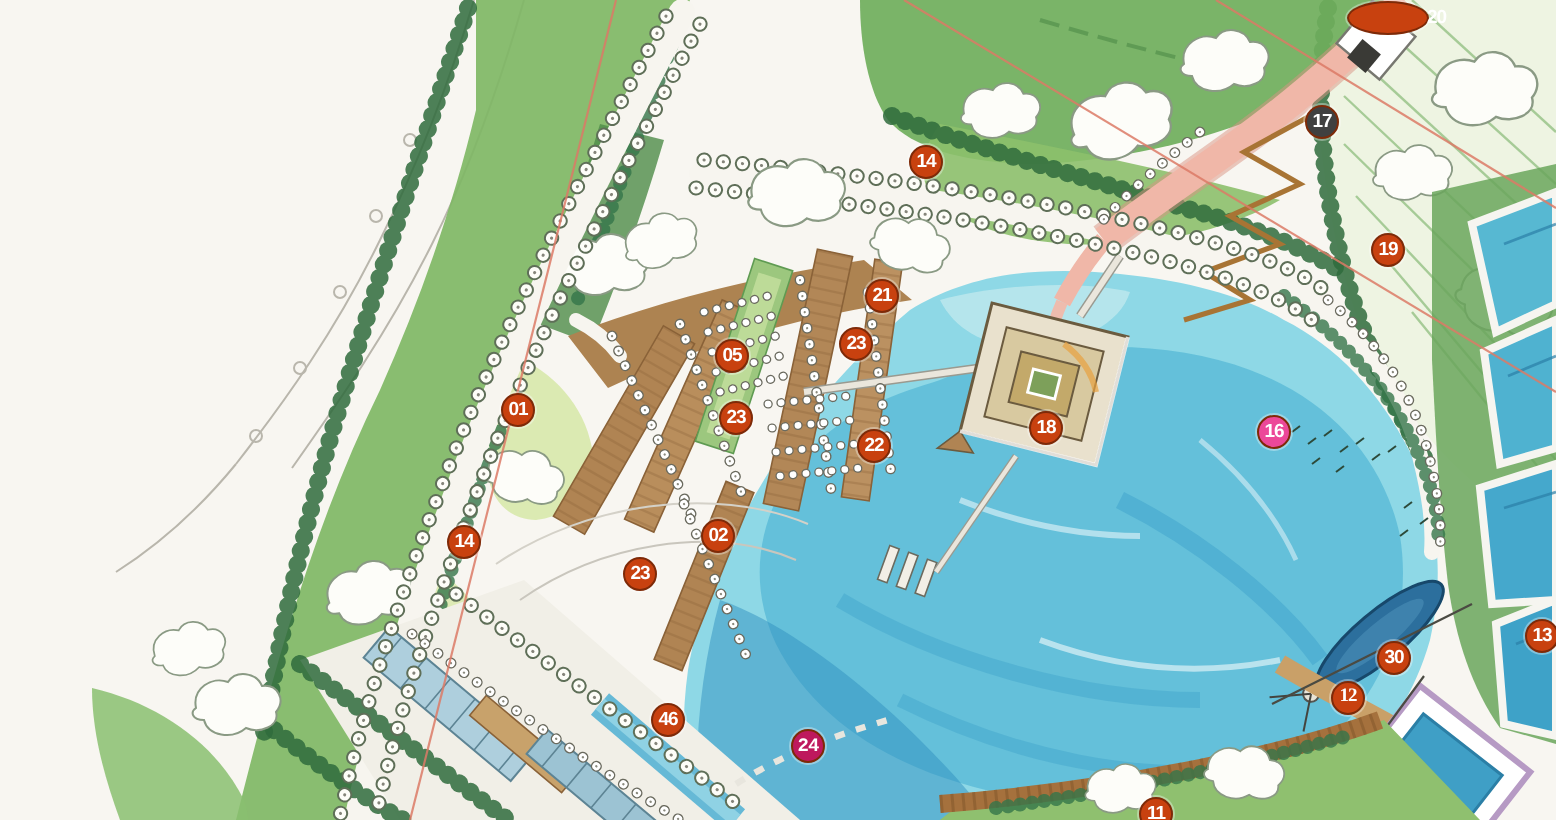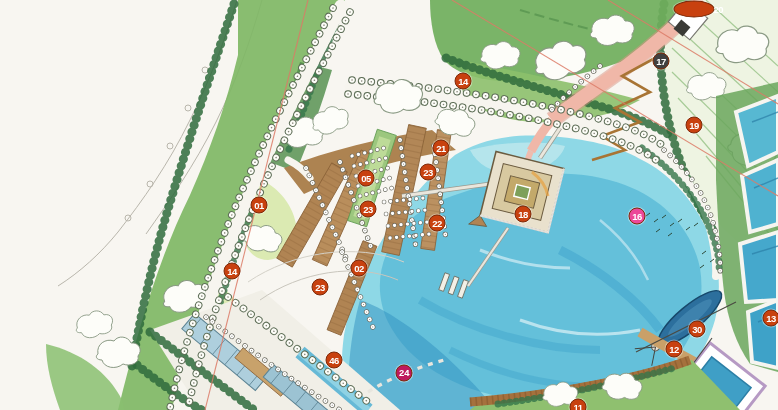--- a/index.html
+++ b/index.html
@@ -348,17 +348,17 @@
     <div class="marker" style="left: 259px; top: 205px; background: rgb(200, 65, 15); color: rgb(255, 255, 255);">01</div>
     <div class="marker" style="left: 368px; top: 209px; background: rgb(200, 65, 15); color: rgb(255, 255, 255);">23</div>
     <div class="marker" style="left: 637px; top: 216px; background: #ec4899; color: rgb(255, 255, 255);">16</div>
     <div class="marker" style="left: 523px; top: 214px; background: rgb(200, 65, 15); color: rgb(255, 255, 255);">18</div>
     <div class="marker" style="left: 437px; top: 223px; background: rgb(200, 65, 15); color: rgb(255, 255, 255);">22</div>
     <div class="marker" style="left: 347px; top: 268px; background: rgb(200, 65, 15); color: rgb(255, 255, 255); margin-left: 12px;">02</div>
     <div class="marker" style="left: 232px; top: 271px; background: rgb(200, 65, 15); color: rgb(255, 255, 255);">14</div>
     <div class="marker" style="left: 320px; top: 287px; background: rgb(200, 65, 15); color: rgb(255, 255, 255);">23</div>
     <div class="marker" style="left: 697px; top: 318px; background: rgb(200, 65, 15); color: rgb(255, 255, 255); margin-top: 11px;">30</div>
     <div class="marker" style="left: 771px; top: 318px; background: rgb(200, 65, 15); color: rgb(255, 255, 255);">13</div>
-    <div class="marker" style="left: 674px; top: 349px; background: rgb(200, 65, 15); color: rgb(255, 255, 255);">12</div>
+    <div class="marker" style="left: 674px; top: 349px; background: rgb(200, 65, 15); color: rgb(255, 255, 255); font-family: Liberation Serif, serif;">12</div>
     <div class="marker" style="left: 334px; top: 360px; background: rgb(200, 65, 15); color: rgb(255, 255, 255);">46</div>
     <div class="marker" style="left: 404px; top: 373px; background: #be185d; color: rgb(255, 255, 255); font-family: Liberation Mono, monospace;">24</div>
     <div class="marker" style="left: 578px; top: 407px; background: rgb(200, 65, 15); color: rgb(255, 255, 255);">11</div>
   </div>
 
 </body></html>

